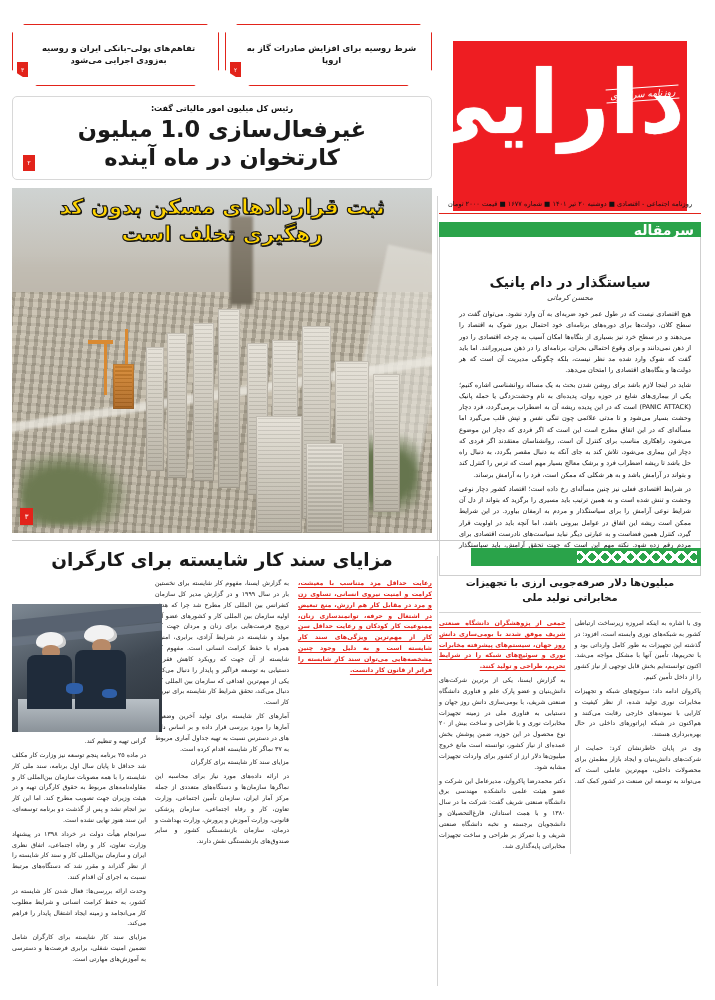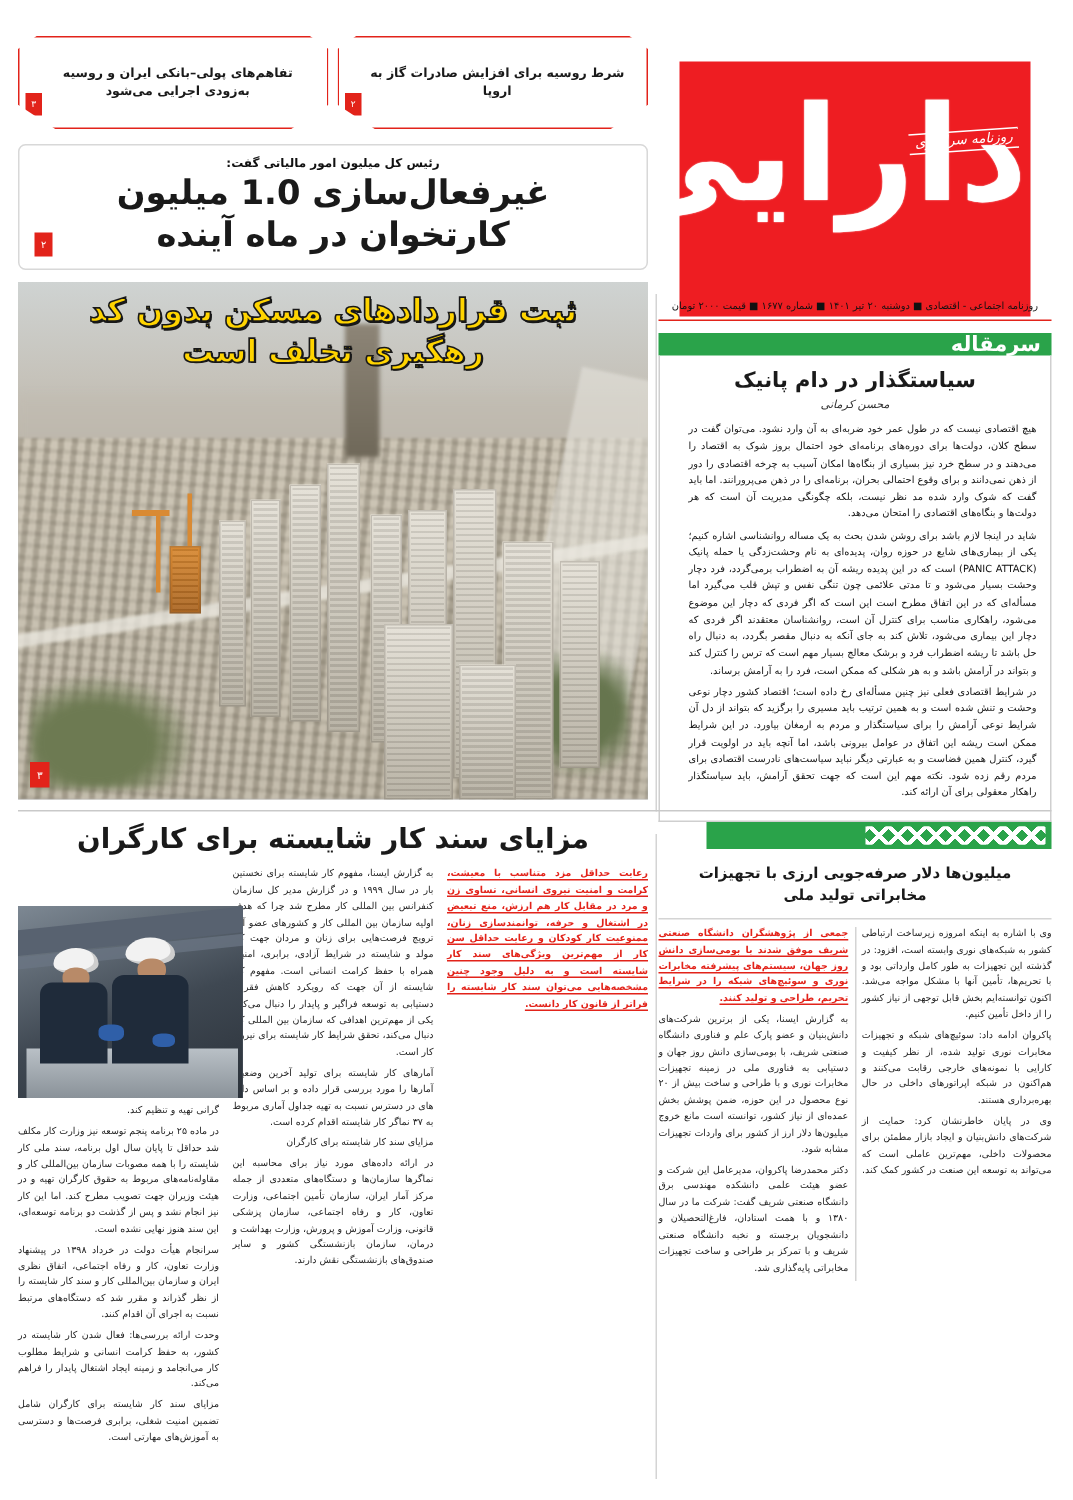--- a/index.html
+++ b/index.html
@@ -85,21 +85,21 @@
 
   
   .right-col{position:absolute;right:14px;top:200px;width:262px;}
   .dateline{
     font-size:6.6px;text-align:center;padding-bottom:3px;letter-spacing:-.1px;color:#111;
   }
   .date-rule{border-top:1.1px solid #e2231a;margin:2px 0 8px 0;}
   .ed-head{background:#2aa34a;height:15px;display:flex;align-items:center;justify-content:flex-start;padding:0 7px;}
   .ed-head span{color:#fff;font-size:14px;font-weight:bold;}
   .ed-body{border:1px solid #cfcfcf;border-top:none;padding:8px 9px 9px 9px;}
-  .ed-title{font-size:14px;font-weight:bold;text-align:center;line-height:1.3;}
+  .ed-title{font-size:14px;font-weight:bold;text-align:center;line-height:1.3;margin-top:28px;}
   .ed-author{font-size:7.5px;text-align:center;margin-top:2px;color:#333;font-style:italic;}
   .ed-text{font-size:6.55px;line-height:1.72;text-align:justify;margin-top:7px;color:#111;}
   .ed-text p{margin:0 0 3px 10px;}
 
   
   .hr-main{position:absolute;left:12px;right:14px;top:540px;border-top:1px solid #c9c9c9;}
   .v-split{position:absolute;left:437px;top:196px;height:345px;border-right:1px solid #d4d4d4;}
   .v-split2{position:absolute;left:437px;top:556px;height:430px;border-right:1px solid #d4d4d4;}
 
   

